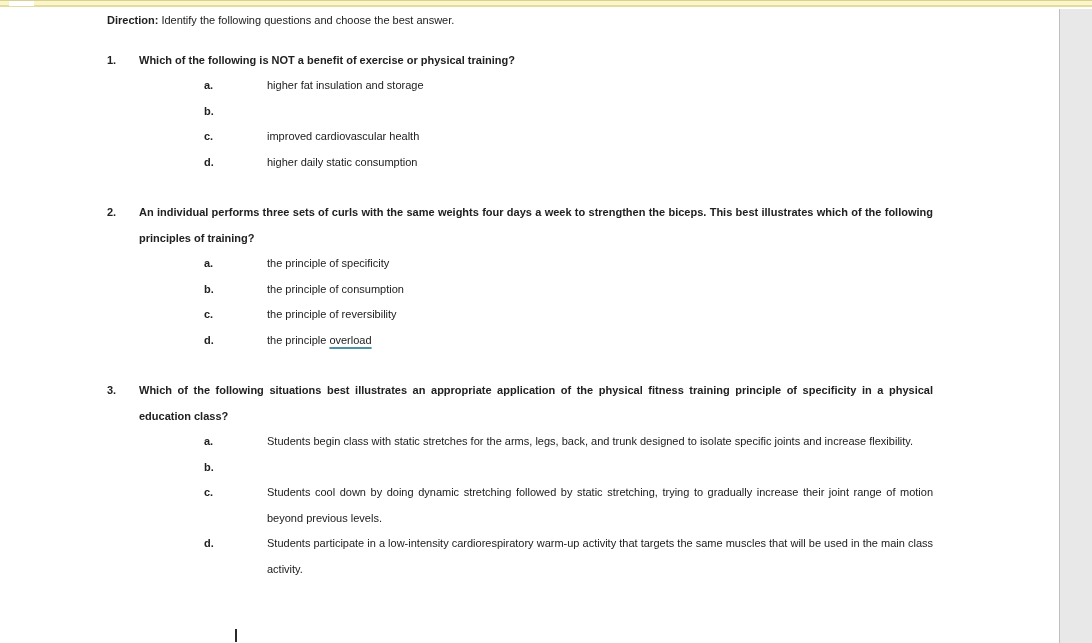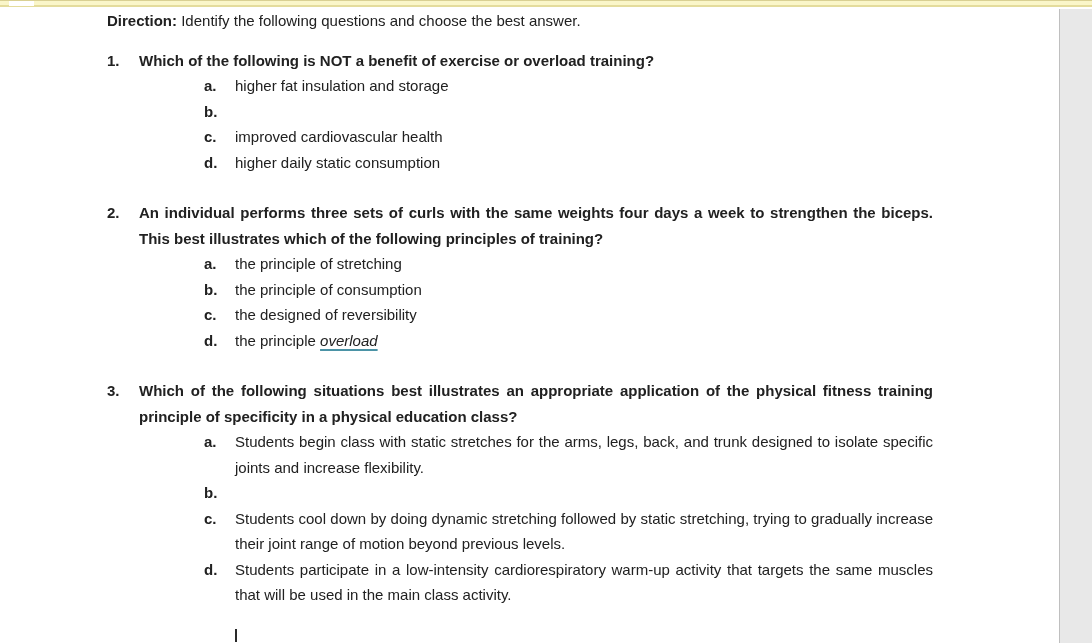--- a/index.html
+++ b/index.html
@@ -4,21 +4,21 @@
 <style>
   * { margin: 0; padding: 0; box-sizing: border-box; }
   html, body { background: #ffffff; }
   .screen {
     position: relative;
     width: 1092px;
     height: 643px;
     background: #ffffff;
     overflow: hidden;
     font-family: "Liberation Sans", "DejaVu Sans", sans-serif;
-    font-size: 15px;
+    font-size: 11px;
     line-height: 25.5px;
     color: #212121;
   }
   .topbar {
     position: absolute;
     top: 0; left: 0; right: 0;
     height: 7px;
     background: #faf6c9;
     border-top: 1px solid #d9d093;
     border-bottom: 2px solid #e4dc9c;
@@ -43,27 +43,26 @@
     width: 826px;
   }
   .direction { margin-bottom: 14px; }
   .direction b { font-weight: bold; }
   .question + .question { margin-top: 25px; }
   .q-head { display: flex; font-weight: bold; }
   .q-num { flex: none; width: 32px; }
   .q-text { flex: 1; text-align: justify; }
   .opt { display: flex; padding-left: 97px; }
   .opt-letter { flex: none; width: 31px; font-weight: bold; }
-  .opt-text { flex: 1; text-align: justify; }
+  .opt-text { flex: 1; text-align: justify; margin-left: 32px; }
   .underlined {
     text-decoration: underline;
     text-decoration-color: #4b93a6;
     text-decoration-thickness: 1.5px;
     text-underline-offset: 3px;
-    font-style: italic;
   }
   .text-cursor {
     position: absolute;
     left: 235px;
     top: 629px;
     width: 1.5px;
     height: 13px;
     background: #2a2a2a;
   }
 </style>
@@ -78,21 +77,21 @@
 
   <div class="side-panel"></div>
 
   <div class="content">
 
     <p class="direction"><b>Direction:</b><span> Identify the following questions and choose the best answer.</span></p>
 
     <div class="question">
       <div class="q-head">
         <span class="q-num">1.</span>
-        <span class="q-text">Which of the following is NOT a benefit of exercise or overload training?</span>
+        <span class="q-text">Which of the following is NOT a benefit of exercise or physical training?</span>
       </div>
       <div class="opt">
         <span class="opt-letter">a.</span>
         <span class="opt-text">higher fat insulation and storage</span>
       </div>
       <div class="opt">
         <span class="opt-letter">b.</span>
       </div>
       <div class="opt">
         <span class="opt-letter">c.</span>
@@ -104,29 +103,29 @@
       </div>
     </div>
 
     <div class="question">
       <div class="q-head">
         <span class="q-num">2.</span>
         <span class="q-text">An individual performs three sets of curls with the same weights four days a week to strengthen the biceps. This best illustrates which of the following principles of training?</span>
       </div>
       <div class="opt">
         <span class="opt-letter">a.</span>
-        <span class="opt-text">the principle of stretching</span>
+        <span class="opt-text">the principle of specificity</span>
       </div>
       <div class="opt">
         <span class="opt-letter">b.</span>
         <span class="opt-text">the principle of consumption</span>
       </div>
       <div class="opt">
         <span class="opt-letter">c.</span>
-        <span class="opt-text">the designed of reversibility</span>
+        <span class="opt-text">the principle of reversibility</span>
       </div>
       <div class="opt">
         <span class="opt-letter">d.</span>
         <span class="opt-text"><span>the principle </span><span class="underlined">overload</span></span>
       </div>
     </div>
 
     <div class="question">
       <div class="q-head">
         <span class="q-num">3.</span>

